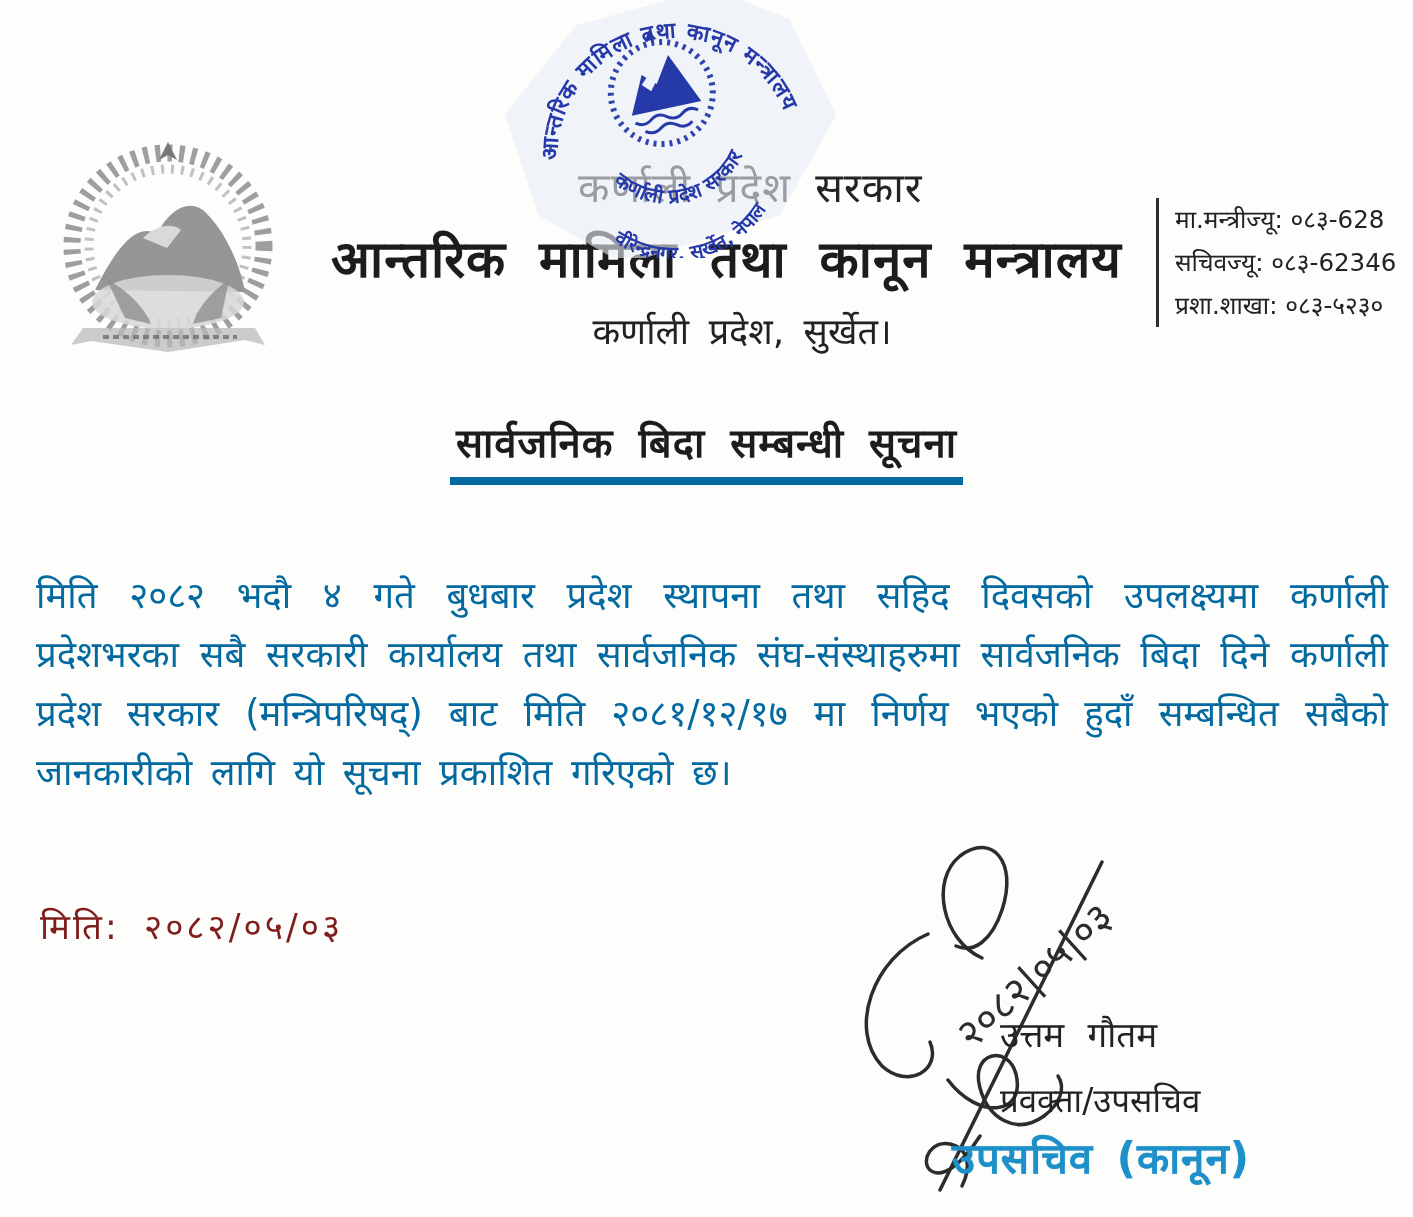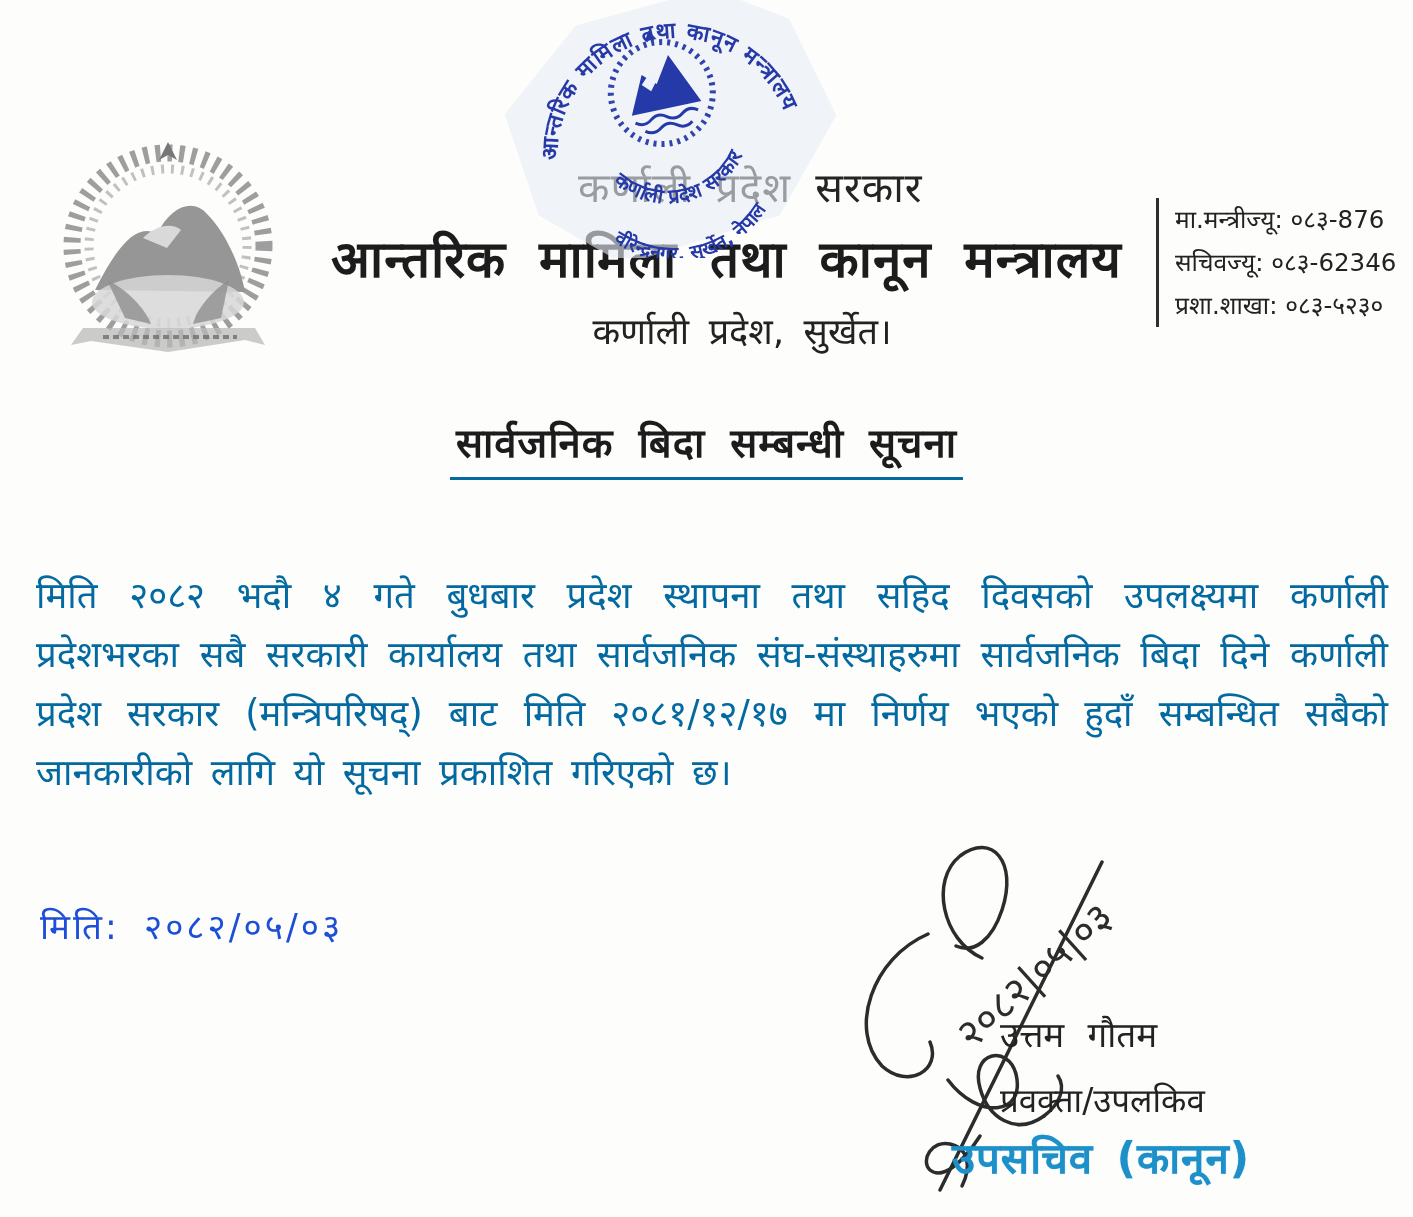--- a/index.html
+++ b/index.html
@@ -84,42 +84,42 @@
     width: 1413px;
     text-align: center;
   }
   .notice-title {
     display: inline-block;
     font-size: 40px;
     font-weight: bold;
     word-spacing: 10px;
     letter-spacing: 1px;
     padding: 0 6px 8px 6px;
-    border-bottom: 3px solid #0369a1;
+    border-bottom: 8px solid #0369a1;
     color: #1c1c1c;
   }
 
   .notice-body {
     position: absolute;
     left: 36px; top: 566px;
     width: 1352px;
     font-size: 36.5px;
     line-height: 59px;
     text-align: justify;
     word-spacing: 7px;
     color: #0369a1;
   }
 
   .date-line {
     position: absolute;
     left: 40px; top: 902px;
     font-size: 35px;
     letter-spacing: 3px;
     word-spacing: 10px;
-    color: #1d4ed8;
+    color: #7f1d1d;
   }
 
   .signature-svg {
     position: absolute;
     left: 830px; top: 818px;
     width: 350px; height: 395px;
     z-index: 2;
   }
 
   .signer-block {
@@ -193,21 +193,21 @@
       <text font-size="19" font-weight="bold" fill="#2639a8">
         <textPath href="#arcBottom" startOffset="50%" text-anchor="middle">वीरेन्द्रनगर, सुर्खेत, नेपाल</textPath>
       </text>
     </g>
   </svg>
 
   <div class="ministry-name">आन्तरिक मामिला तथा कानून मन्त्रालय</div>
   <div class="province-address">कर्णाली प्रदेश, सुर्खेत।</div>
 
   <div class="contact-block">
-    <div class="contact-line">मा.मन्त्रीज्यू: ०८३-876</div>
+    <div class="contact-line">मा.मन्त्रीज्यू: ०८३-628</div>
     <div class="contact-line">सचिवज्यू: ०८३-62346</div>
     <div class="contact-line">प्रशा.शाखा: ०८३-५२३०</div>
   </div>
 
   <div class="notice-title-wrap">
     <span class="notice-title">सार्वजनिक बिदा सम्बन्धी सूचना</span>
   </div>
 
   <div class="notice-body">मिति २०८२ भदौ ४ गते बुधबार प्रदेश स्थापना तथा सहिद दिवसको उपलक्ष्यमा कर्णाली प्रदेशभरका सबै सरकारी कार्यालय तथा सार्वजनिक संघ-संस्थाहरुमा सार्वजनिक बिदा दिने कर्णाली प्रदेश सरकार (मन्त्रिपरिषद्) बाट मिति २०८१/१२/१७ मा निर्णय भएको हुदाँ सम्बन्धित सबैको जानकारीको लागि यो सूचना प्रकाशित गरिएको छ।</div>
 
@@ -220,18 +220,18 @@
       <path d="M272,44 L110,372"></path>
       <path d="M118,262 C148,302 196,298 186,256 C178,226 140,234 150,270 C158,300 186,318 214,298"></path>
       <path d="M214,298 C230,286 236,270 228,258"></path>
       <path d="M150,318 C132,346 112,362 100,352 C90,342 102,322 120,326 C138,330 142,348 132,368"></path>
     </g>
     <text x="142" y="232" transform="rotate(-42 142 232)" font-size="40" fill="#2c2c2c">२०८२|०५|०३</text>
   </svg>
 
   <div class="signer-block">
     <div class="signer-name">उत्तम गौतम</div>
-    <div class="signer-designation">प्रवक्ता/उपलकिव</div>
+    <div class="signer-designation">प्रवक्ता/उपसचिव</div>
   </div>
 
   <div class="position-stamp">उपसचिव (कानून)</div>
 
 </div>
 
 </body></html>

